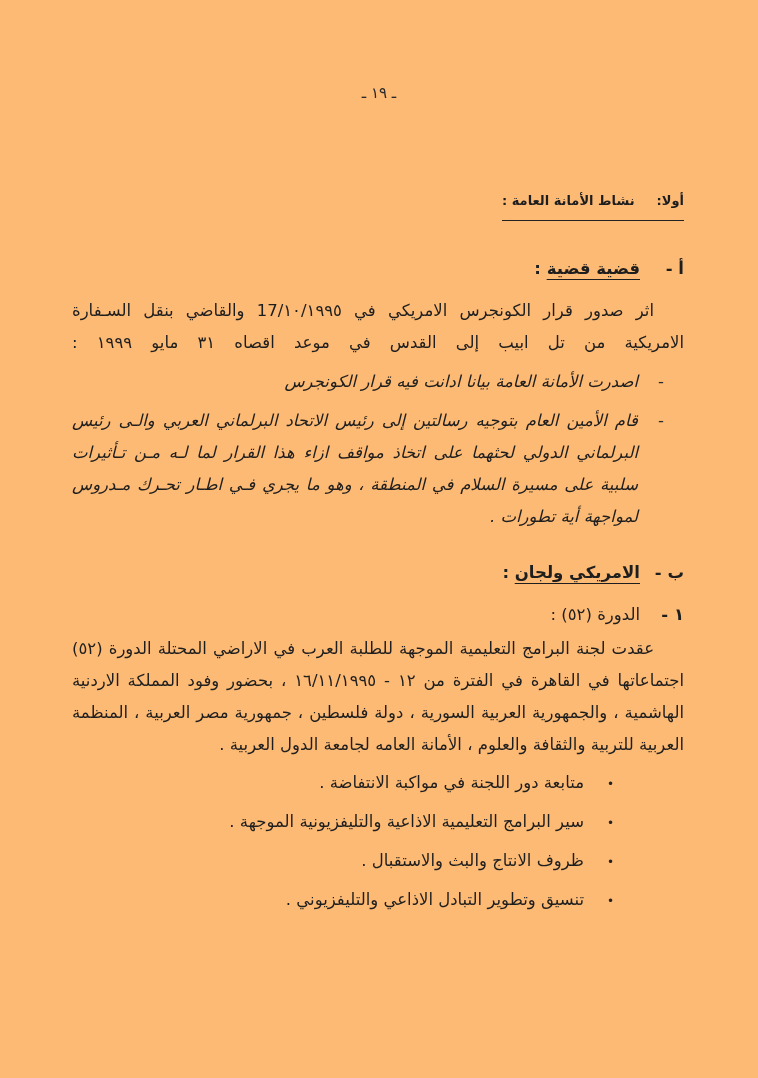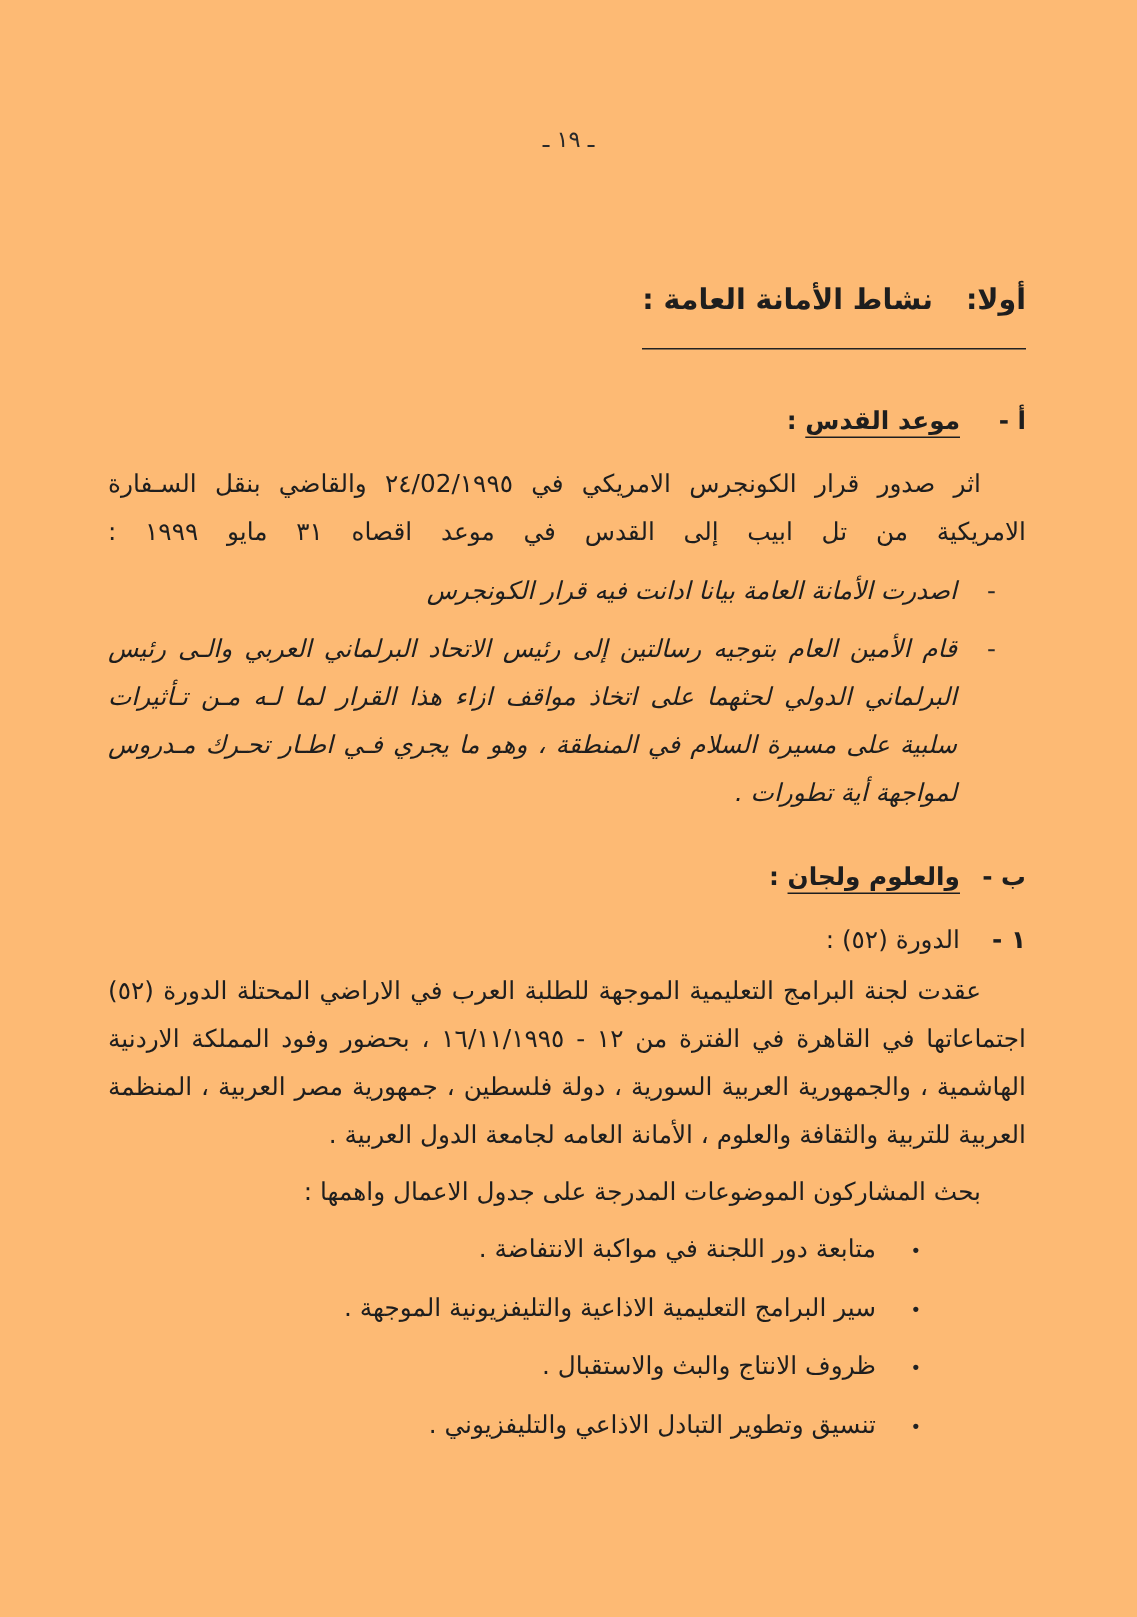--- a/index.html
+++ b/index.html
@@ -32,23 +32,23 @@
     top: 184px;
     right: 74px;
     left: 72px;
     font-size: 16.5px;
     line-height: 32px;
   }
   .heading-row { margin-bottom: 32px; }
   .doc-heading {
     display: inline-block;
     font-weight: bold;
-    font-size: 19px;
+    font-size: 13px;
     border-bottom: 1.6px solid #222;
-    padding-bottom: 16px;
+    padding-bottom: 3px;
   }
   .doc-heading .hl { margin-left: 22px; }
 
   .sect { display: flex; margin-bottom: 10px; }
   .sect-label { flex: 0 0 44px; font-weight: bold; }
   .sect-title { font-weight: bold; }
 
   .u { text-decoration: underline; text-underline-offset: 5px; }
 
   .para {
@@ -84,53 +84,52 @@
   <div class="content">
 
     <div class="heading-row">
       <div class="doc-heading">
         <span class="hl">أولا:</span><span>نشاط الأمانة العامة :</span>
       </div>
     </div>
 
     <div class="sect">
       <span class="sect-label">أ -</span>
-      <span class="sect-title"><span class="u">موعد القدس</span><span> :</span></span>
+      <span class="sect-title"><span class="u">قضية قضية</span><span> :</span></span>
     </div>
 
-    <p class="para force-last">اثر صدور قرار الكونجرس الامريكي في ٢٤/02/١٩٩٥ والقاضي بنقل السـفارة الامريكية من تل ابيب إلى القدس في موعد اقصاه ٣١ مايو ١٩٩٩ :</p>
+    <p class="para force-last">اثر صدور قرار الكونجرس الامريكي في 17/١٠/١٩٩٥ والقاضي بنقل السـفارة الامريكية من تل ابيب إلى القدس في موعد اقصاه ٣١ مايو ١٩٩٩ :</p>
 
     <div class="dash-item">
       <span class="dash-marker">-</span>
       <span class="dash-text">اصدرت الأمانة العامة بيانا ادانت فيه قرار الكونجرس</span>
     </div>
 
     <div class="dash-item">
       <span class="dash-marker">-</span>
       <span class="dash-text">قام الأمين العام بتوجيه رسالتين إلى رئيس الاتحاد البرلماني العربي والـى رئيس البرلماني الدولي لحثهما على اتخاذ مواقف ازاء هذا القرار لما لـه مـن تـأثيرات سلبية على مسيرة السلام في المنطقة ، وهو ما يجري فـي اطـار تحـرك مـدروس لمواجهة أية تطورات .</span>
     </div>
 
     <div class="gap-lg"></div>
 
     <div class="sect">
       <span class="sect-label">ب -</span>
-      <span class="sect-title"><span class="u">والعلوم ولجان</span><span> :</span></span>
+      <span class="sect-title"><span class="u">الامريكي ولجان</span><span> :</span></span>
     </div>
 
 
     <div class="num-item">
       <span class="num-marker">١ -</span>
       <div class="num-body">
         <div class="session-line">الدورة (٥٢) :</div>
       </div>
     </div>
 
     <p class="para">عقدت لجنة البرامج التعليمية الموجهة للطلبة العرب في الاراضي المحتلة الدورة (٥٢) اجتماعاتها في القاهرة في الفترة من ١٢ - ١٦/١١/١٩٩٥ ، بحضور وفود المملكة الاردنية الهاشمية ، والجمهورية العربية السورية ، دولة فلسطين ، جمهورية مصر العربية ، المنظمة العربية للتربية والثقافة والعلوم ، الأمانة العامه لجامعة الدول العربية .</p>
 
-    <p class="para">بحث المشاركون الموضوعات المدرجة على جدول الاعمال واهمها :</p>
 
     <div class="agenda-item">
       <span class="agenda-marker">•</span>
       <span class="agenda-text">متابعة دور اللجنة في مواكبة الانتفاضة .</span>
     </div>
     <div class="agenda-item">
       <span class="agenda-marker">•</span>
       <span class="agenda-text">سير البرامج التعليمية الاذاعية والتليفزيونية الموجهة .</span>
     </div>
     <div class="agenda-item">

